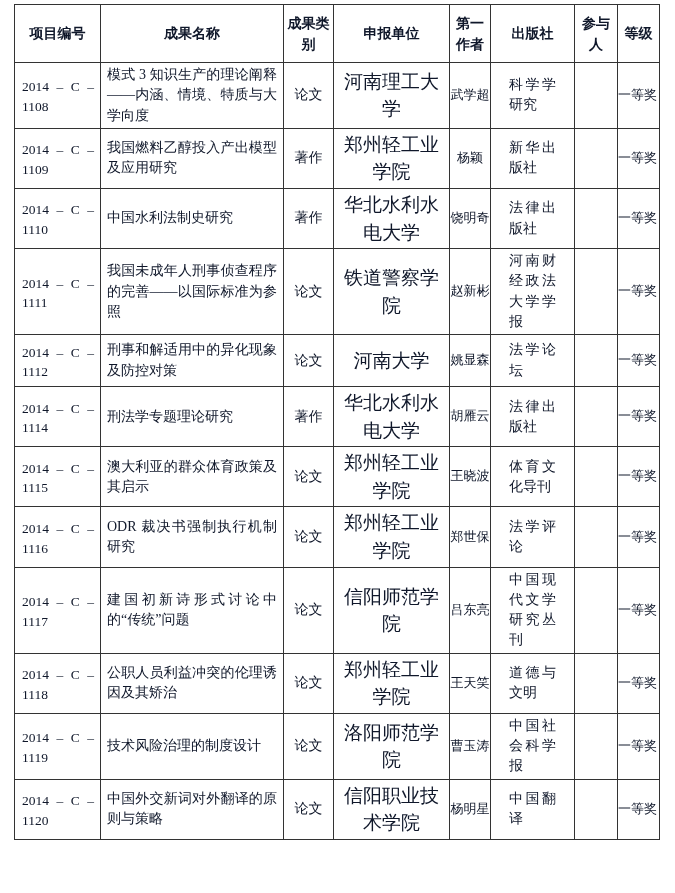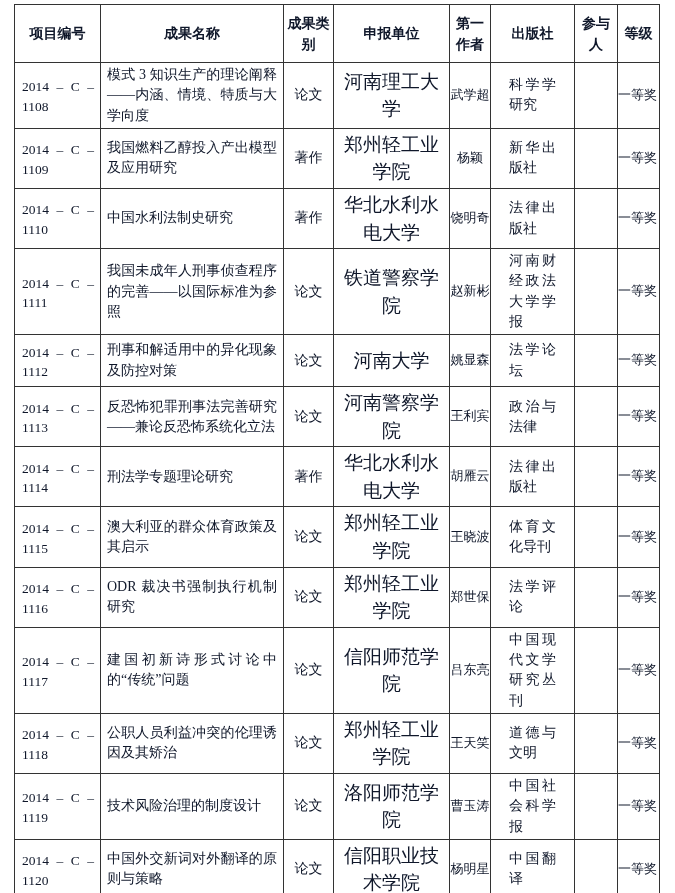--- a/index.html
+++ b/index.html
@@ -159,30 +159,20 @@
         <td class="c-id">2014 – C –1112</td>
         <td class="c-name">刑事和解适用中的异化现象及防控对策</td>
         <td class="c-cat">论文</td>
         <td class="c-unit">河南大学</td>
         <td class="c-author">姚显森</td>
         <td class="c-pub">法学论坛</td>
         <td class="c-part"></td>
         <td class="c-grade">一等奖</td>
       </tr>
       <tr>
-        <td class="c-id">2014 – C –1113</td>
-        <td class="c-name">反恐怖犯罪刑事法完善研究——兼论反恐怖系统化立法</td>
-        <td class="c-cat">论文</td>
-        <td class="c-unit">河南警察学院</td>
-        <td class="c-author">王利宾</td>
-        <td class="c-pub">政治与法律</td>
-        <td class="c-part"></td>
-        <td class="c-grade">一等奖</td>
-      </tr>
-      <tr>
         <td class="c-id">2014 – C –1114</td>
         <td class="c-name">刑法学专题理论研究</td>
         <td class="c-cat">著作</td>
         <td class="c-unit">华北水利水电大学</td>
         <td class="c-author">胡雁云</td>
         <td class="c-pub">法律出版社</td>
         <td class="c-part"></td>
         <td class="c-grade">一等奖</td>
       </tr>
       <tr>

